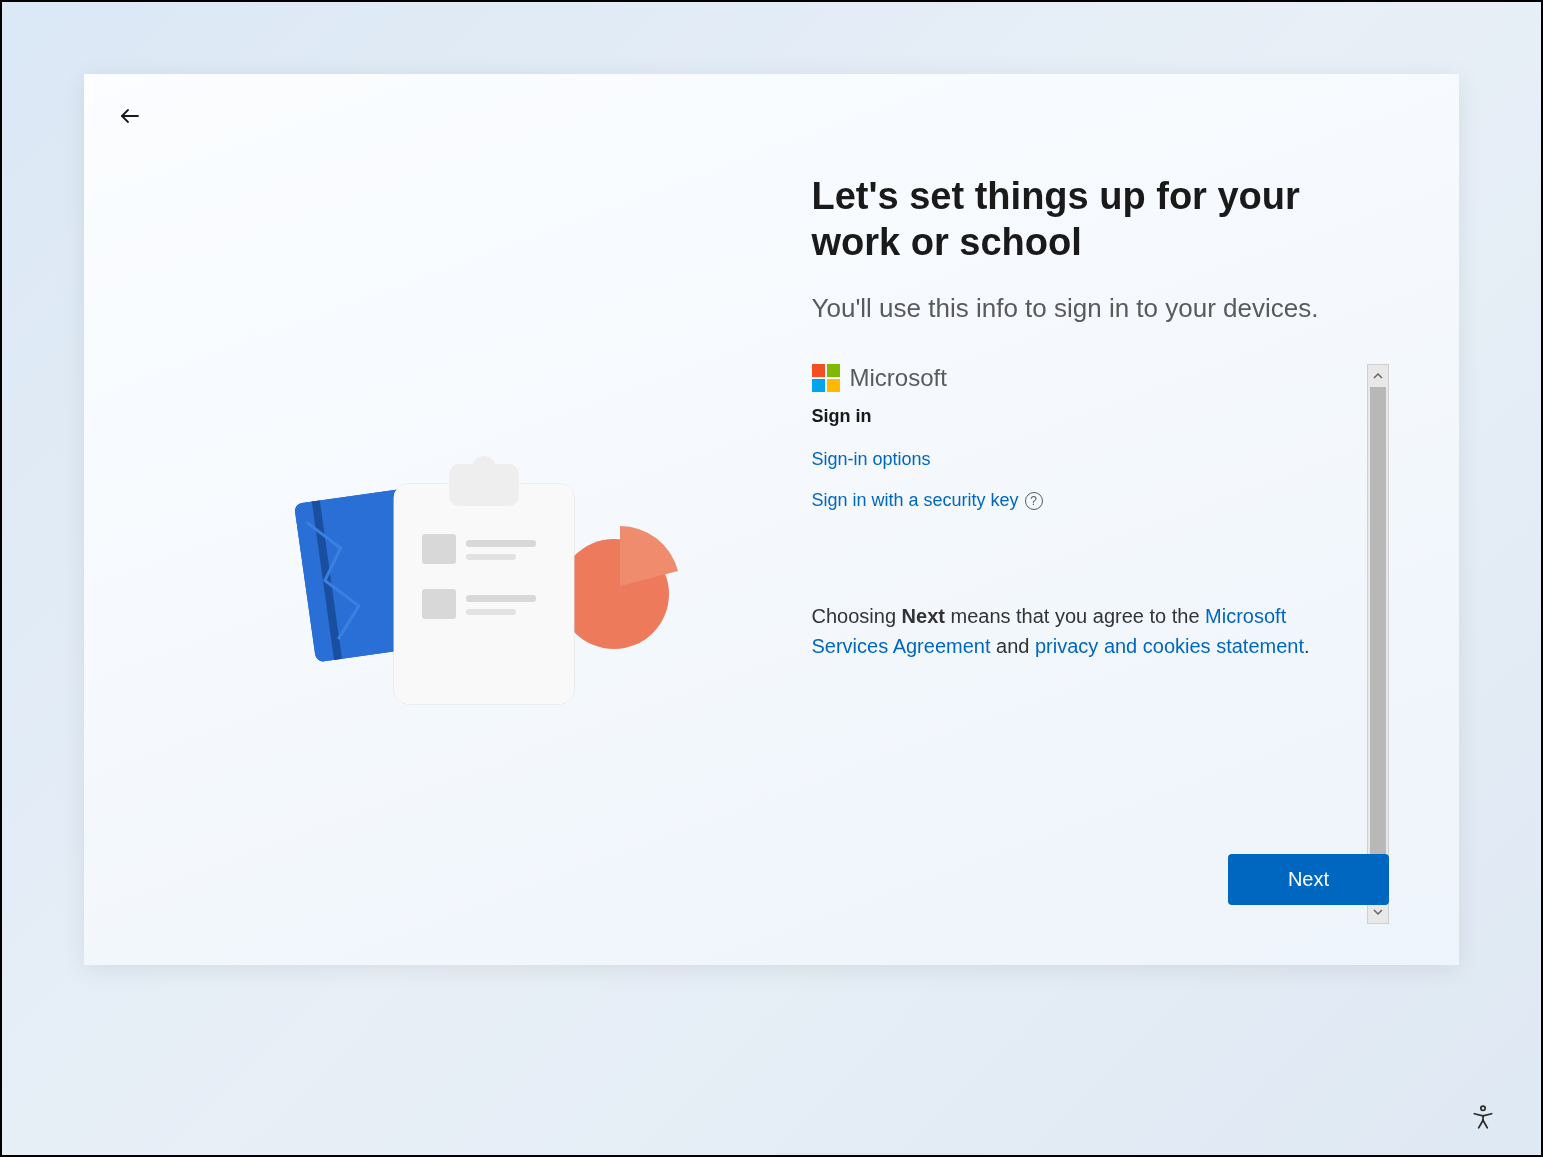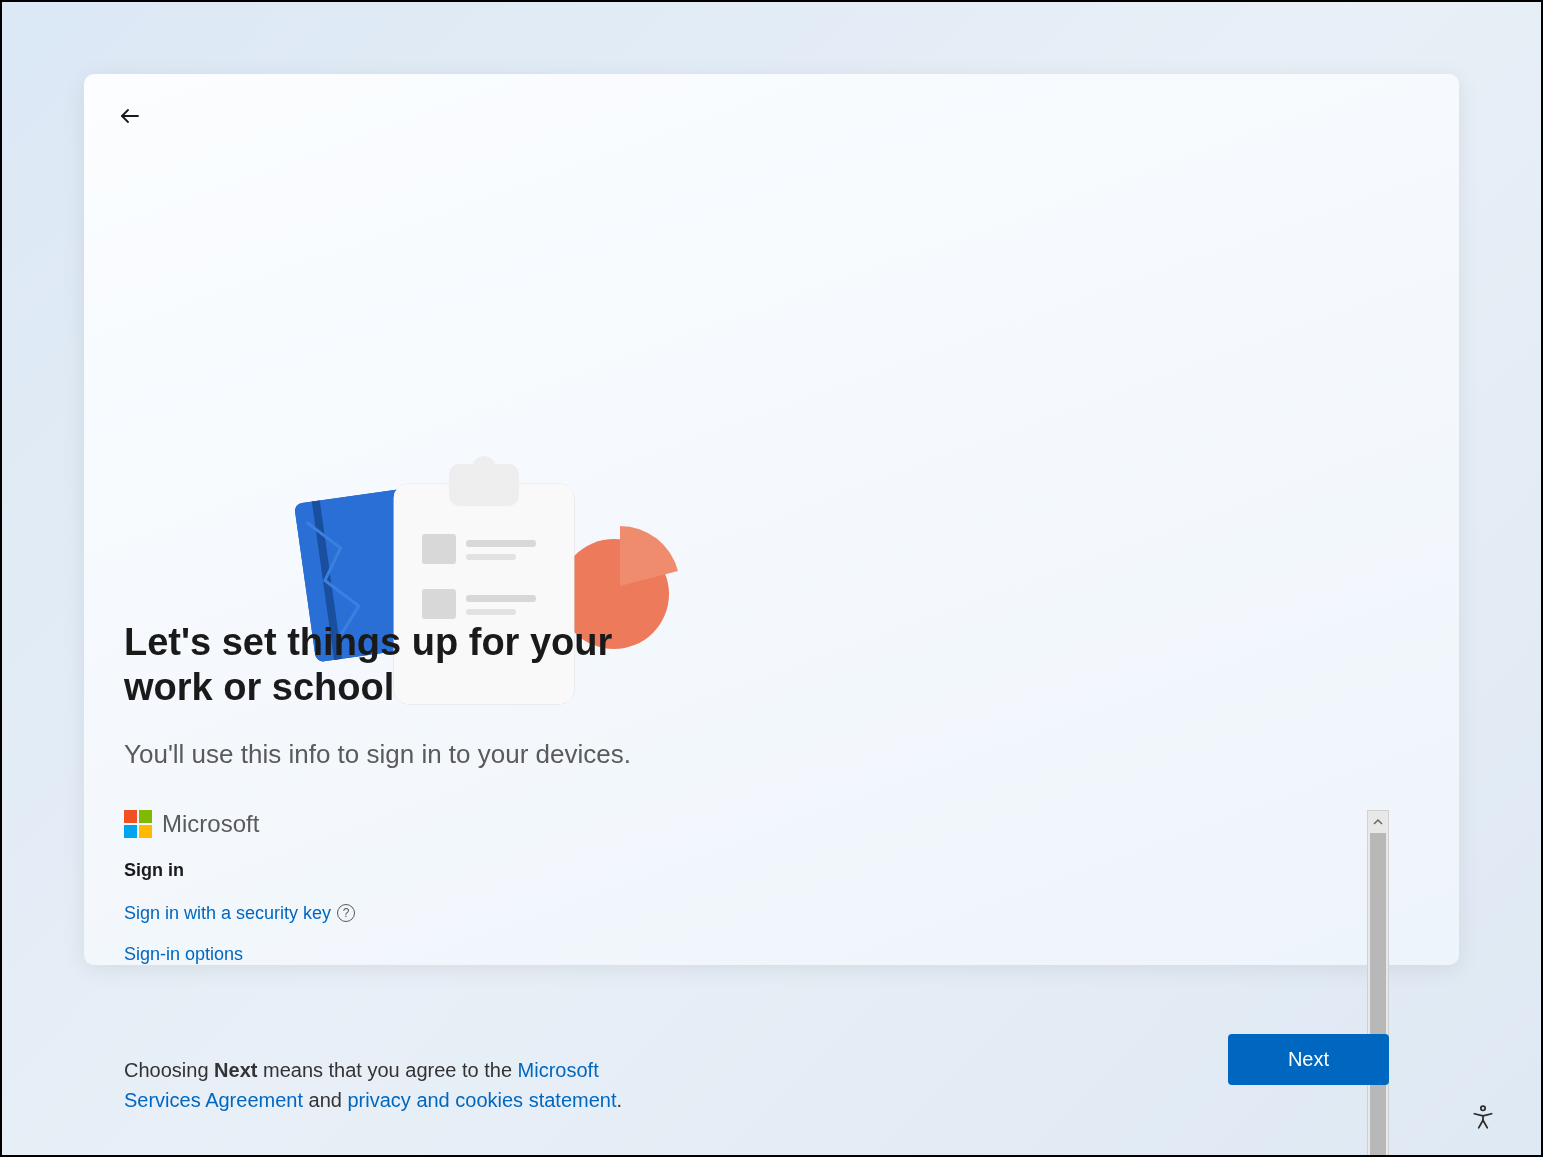--- a/index.html
+++ b/index.html
@@ -13,24 +13,23 @@
     overflow: hidden;
     border: 2px solid #000;
   }
   .card {
     position: absolute;
     top: 72px;
     left: 82px;
     right: 82px;
     bottom: 190px;
     background: linear-gradient(160deg, #fbfdff 0%, #eef4fb 100%);
-    border-radius: 10px;
+    border-radius: 0;
     box-shadow: 0 4px 24px rgba(0,0,0,0.08);
     display: flex;
-    flex-direction: column;
   }
   .back-btn {
     position: absolute;
     top: 22px;
     left: 26px;
     width: 40px;
     height: 40px;
     display: flex;
     align-items: center;
     justify-content: center;
@@ -68,21 +67,21 @@
     margin-bottom: 40px;
   }
   .scroll-area {
     position: relative;
     padding-right: 30px;
   }
   .ms-logo-row {
     display: flex;
     align-items: center;
     gap: 10px;
-    margin-bottom: 22px;
+    margin-bottom: 14px;
   }
   .ms-logo {
     width: 28px;
     height: 28px;
     display: grid;
     grid-template-columns: 1fr 1fr;
     grid-template-rows: 1fr 1fr;
     gap: 2px;
   }
   .ms-logo .sq1 { background: #f25022; }
@@ -254,28 +253,28 @@
             <div class="sq4"></div>
         </div>
         <span class="ms-name">Microsoft</span>
       </div>
 
       <div class="signin-heading">Sign in</div>
 
 
       <div class="link-row">
         <a class="link">
+          <span>Sign-in options</span>
+        </a>
+      </div>
+
+      <div class="link-row">
+        <a class="link">
           <span>Sign in with a security key</span>
           <span class="help-circle">?</span>
-        </a>
-      </div>
-
-      <div class="link-row">
-        <a class="link">
-          <span>Sign-in options</span>
         </a>
       </div>
 
       <p class="agreement">
         <span>Choosing </span><span class="bold">Next</span><span> means that you agree to the </span><span class="inline-link">Microsoft Services Agreement</span><span> and </span><span class="inline-link">privacy and cookies statement</span><span>.</span>
       </p>
 
       <div class="scrollbar">
         <div class="scroll-arrow">
           <svg width="10" height="10" viewBox="0 0 10 10">

